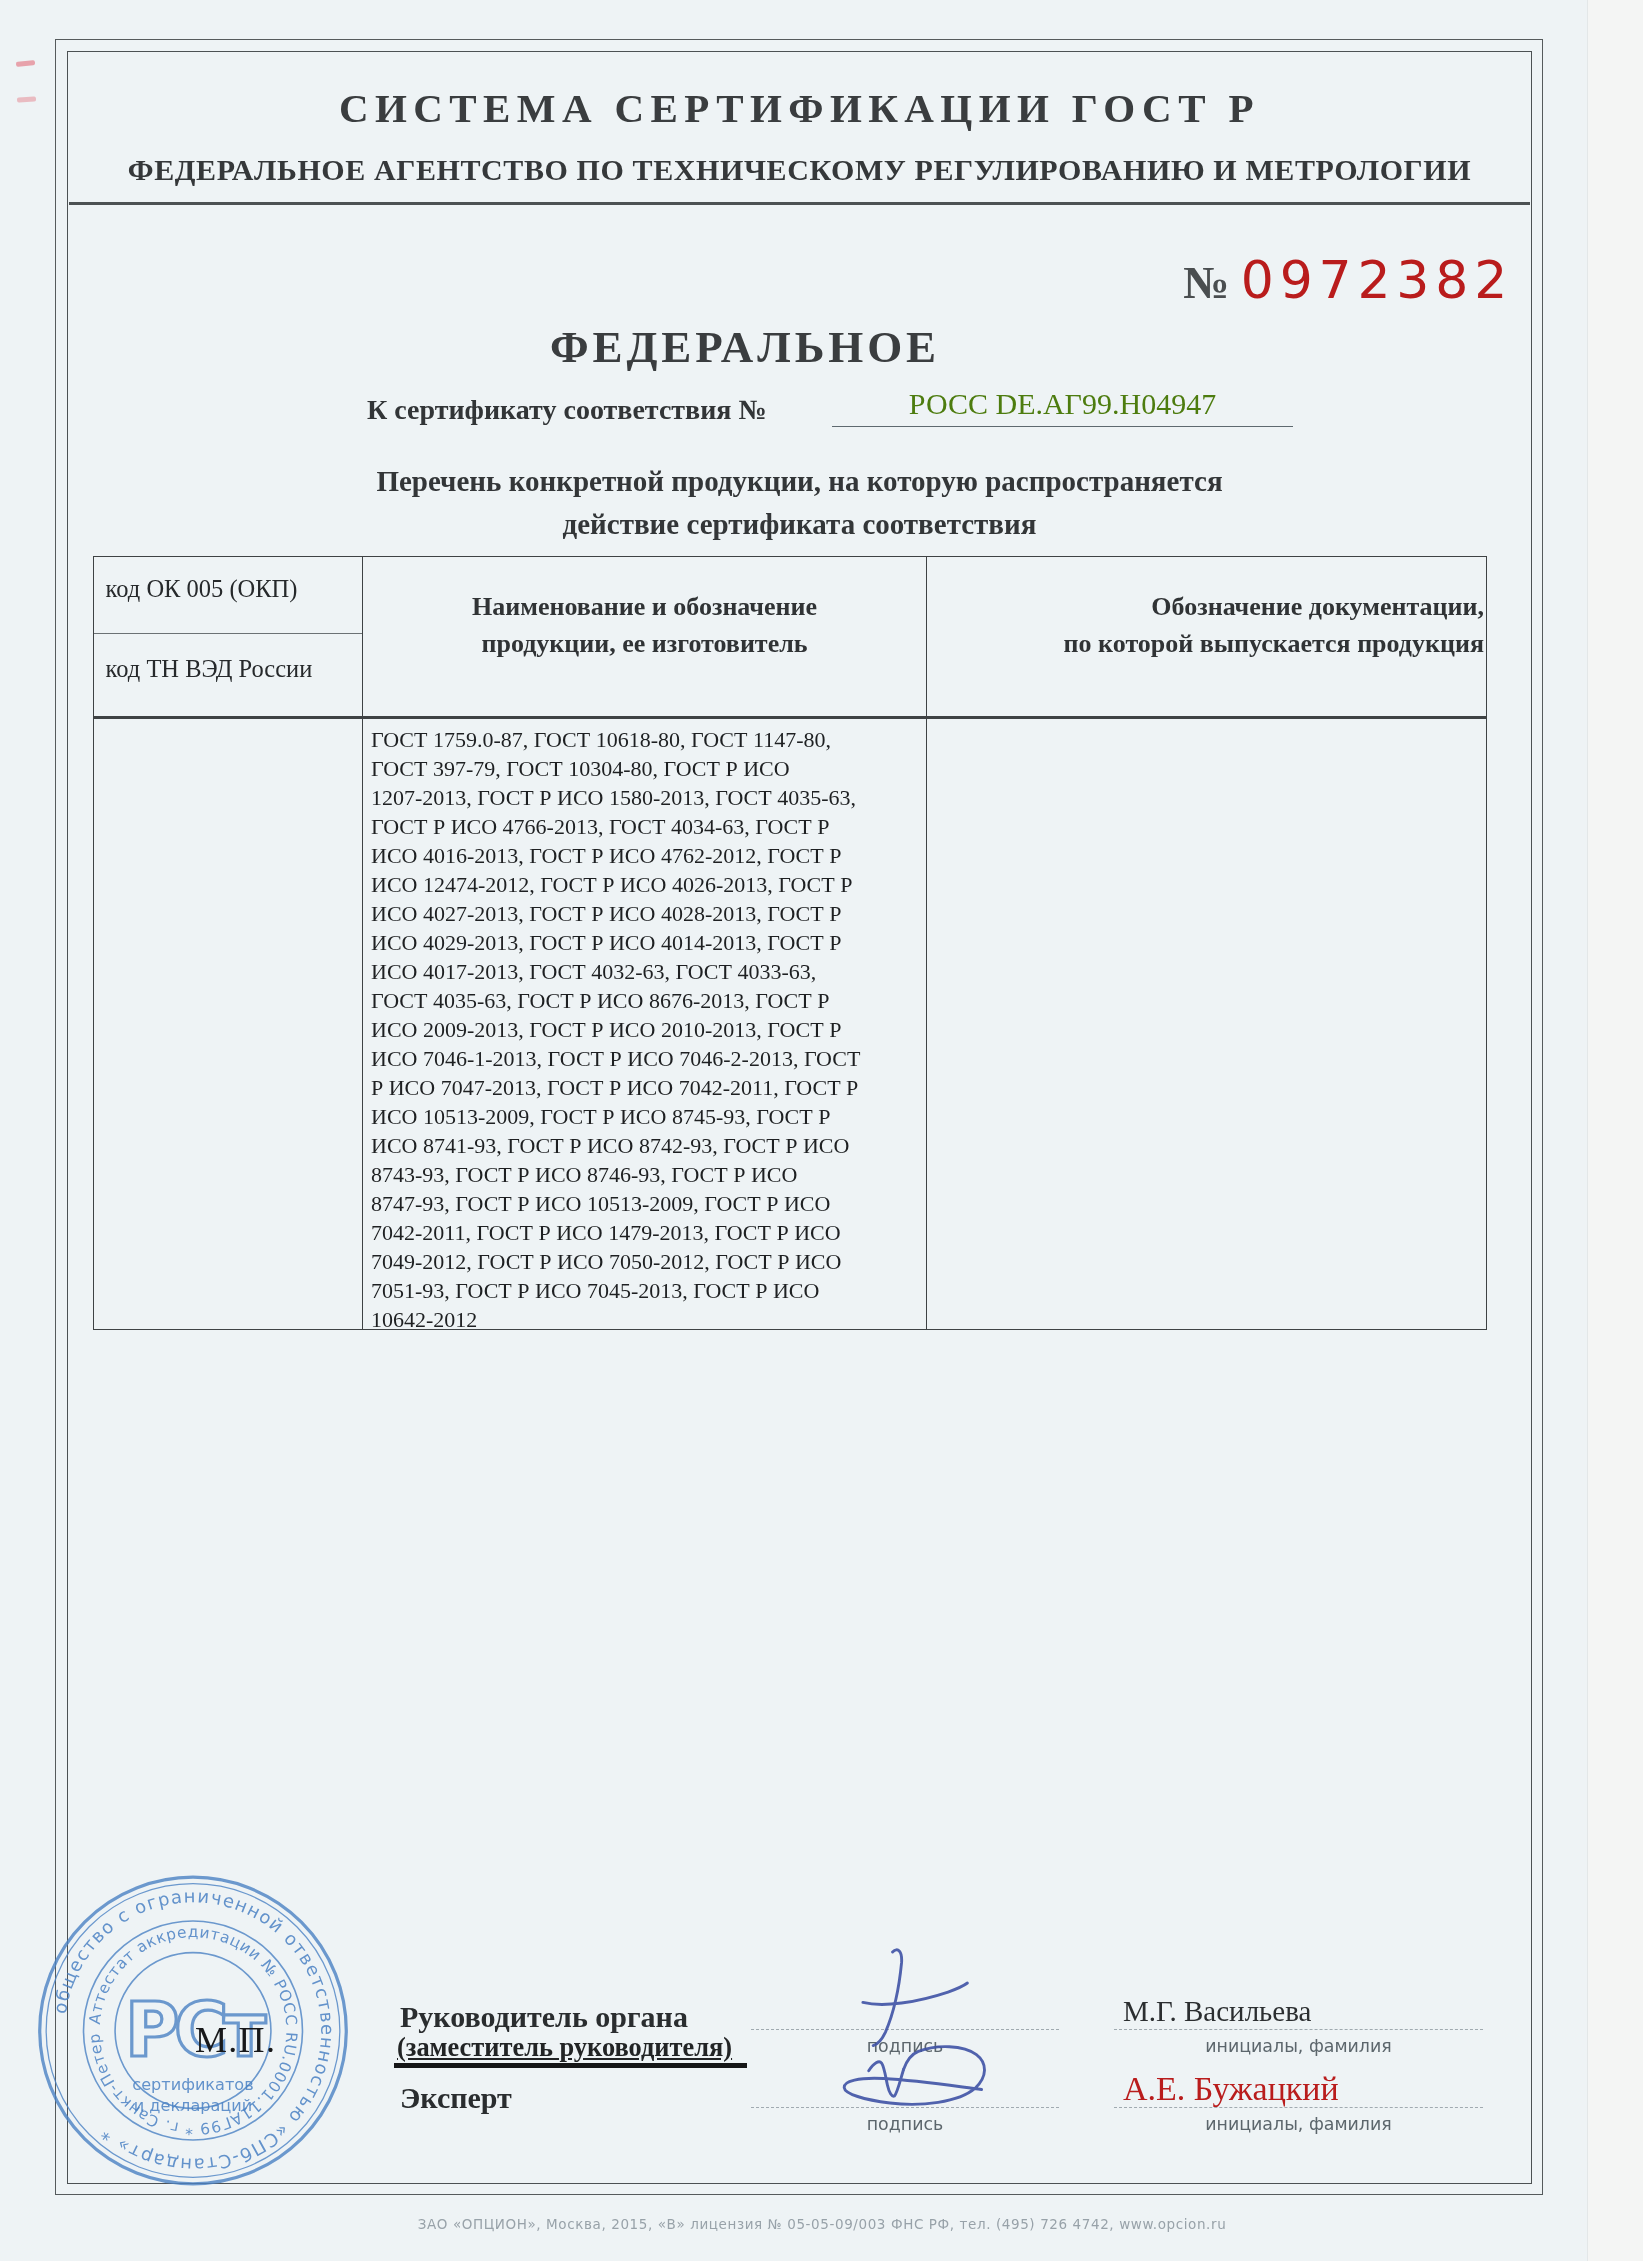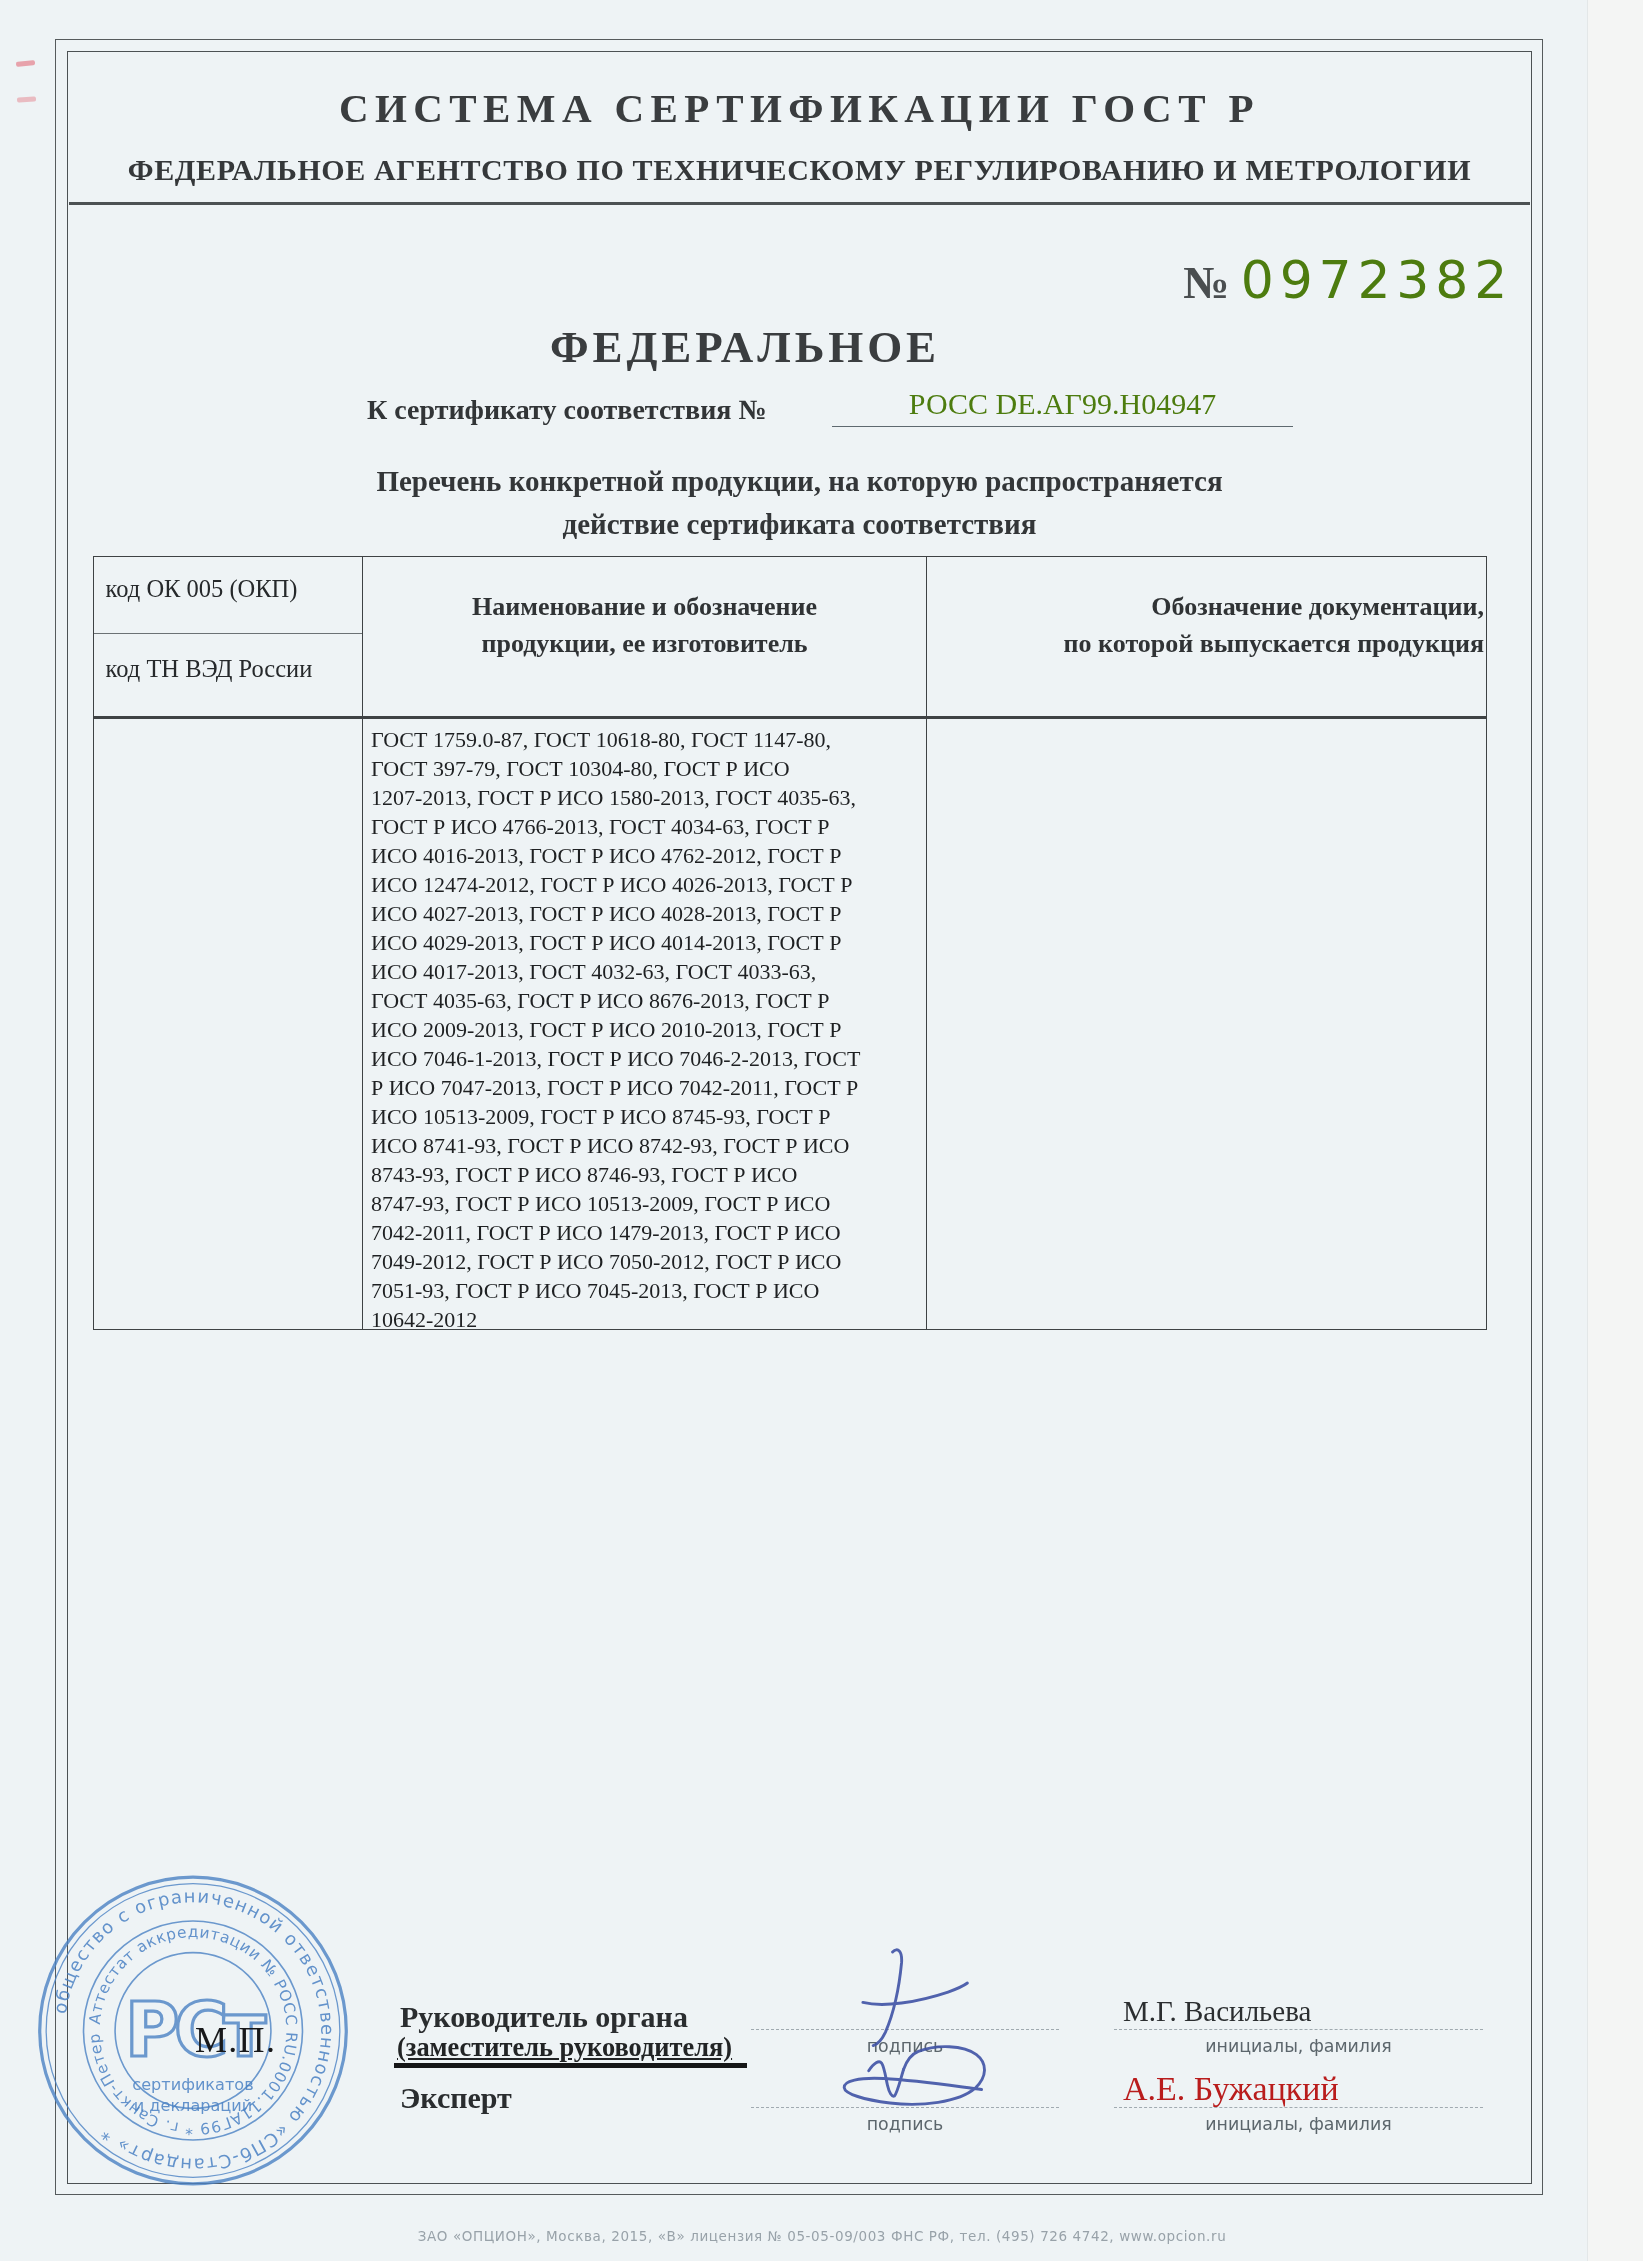--- a/index.html
+++ b/index.html
@@ -16,21 +16,21 @@
   
   .outer-border { left:55px; top:39px; width:1486px; height:2154px; border:1.9px solid #555a5c; }
   .inner-border { left:67px; top:51px; width:1463px; height:2131px; border:1.9px solid #4c5153; }
   .header-rule { left:69px; top:202px; width:1461px; height:2.6px; background:#4c5153; }
   
   .h1 { left:69px; top:84px; width:1461px; text-align:center; font-size:41px; font-weight:bold; letter-spacing:6.4px; color:#3a3d3f; }
   .h2 { left:69px; top:153px; width:1461px; text-align:center; font-size:30px; font-weight:bold; letter-spacing:0.6px; color:#35383a; }
   
   .form-number { left:1183px; top:250px; display:flex; align-items:baseline; gap:11.6px; }
   .form-number .prefix { font-size:46px; color:#4a4e50; font-weight:bold; }
-  .form-number .value { font-family:"DejaVu Sans", sans-serif; font-size:52px; color:#4d7c0f; letter-spacing:5.8px; font-weight:500; }
+  .form-number .value { font-family:"DejaVu Sans", sans-serif; font-size:52px; color:#b91c1c; letter-spacing:5.8px; font-weight:500; }
   .title { left:271px; top:321px; width:948px; text-align:center; font-size:45px; font-weight:bold; letter-spacing:3.9px; color:#3a3d3f; }
   
   .cert-label { left:367px; top:394px; font-size:28px; font-weight:bold; color:#323537; }
   .cert-value { left:832px; top:387px; width:461px; text-align:center; font-size:30px; color:#4d7c0f; border-bottom:1.9px solid #5e696f; padding-bottom:5.2px; }
   .sub1 { left:69px; top:465px; width:1461px; text-align:center; font-size:29px; font-weight:bold; color:#333638; }
   .sub2 { left:69px; top:508px; width:1461px; text-align:center; font-size:29px; font-weight:bold; color:#333638; }
   
   .tbl { left:93px; top:556px; width:1392px; height:772px; border:1.9px solid #3e4244; }
   .tbl .vline1 { left:268px; top:0; width:1.3px; height:100%; background:#3e4244; }
   .tbl .vline2 { left:832px; top:0; width:1.3px; height:100%; background:#3e4244; }
@@ -52,21 +52,21 @@
   .sigline2 { left:751px; top:2107px; width:308px; }
   .nameline1 { left:1114px; top:2029px; width:369px; }
   .nameline2 { left:1114px; top:2107px; width:369px; }
   .caption { font-size:17.4px; color:#5c666c; text-align:center; font-family:"DejaVu Sans", sans-serif; }
   .cap-sig1 { left:751px; top:2036px; width:308px; }
   .cap-sig2 { left:751px; top:2114px; width:308px; }
   .cap-name1 { left:1114px; top:2036px; width:369px; }
   .cap-name2 { left:1114px; top:2114px; width:369px; }
   .name1 { left:1123px; top:1995px; font-size:29px; color:#2b2e30; }
   .name2 { left:1123px; top:2070px; font-size:34px; color:#b91c1c; }
-  .footer { left:0; top:2216px; width:1644px; text-align:center; font-family:"DejaVu Sans", sans-serif; font-size:13.5px; color:#98a2a9; letter-spacing:0.6px;margin-top:12px; }
+  .footer { left:0; top:2216px; width:1644px; text-align:center; font-family:"DejaVu Sans", sans-serif; font-size:13.5px; color:#98a2a9; letter-spacing:0.6px; }
   .stamp-svg { left:32px; top:1866px; }
   .sign-svg { left:819px; top:1934px; }
 </style>
 </head>
 <body>
 
 <div class="page">
 
   <div class="abs scan-edge"></div>
   <div class="abs print-mark" style="left:15.5px; top:61px; transform:rotate(-6deg);"></div>

